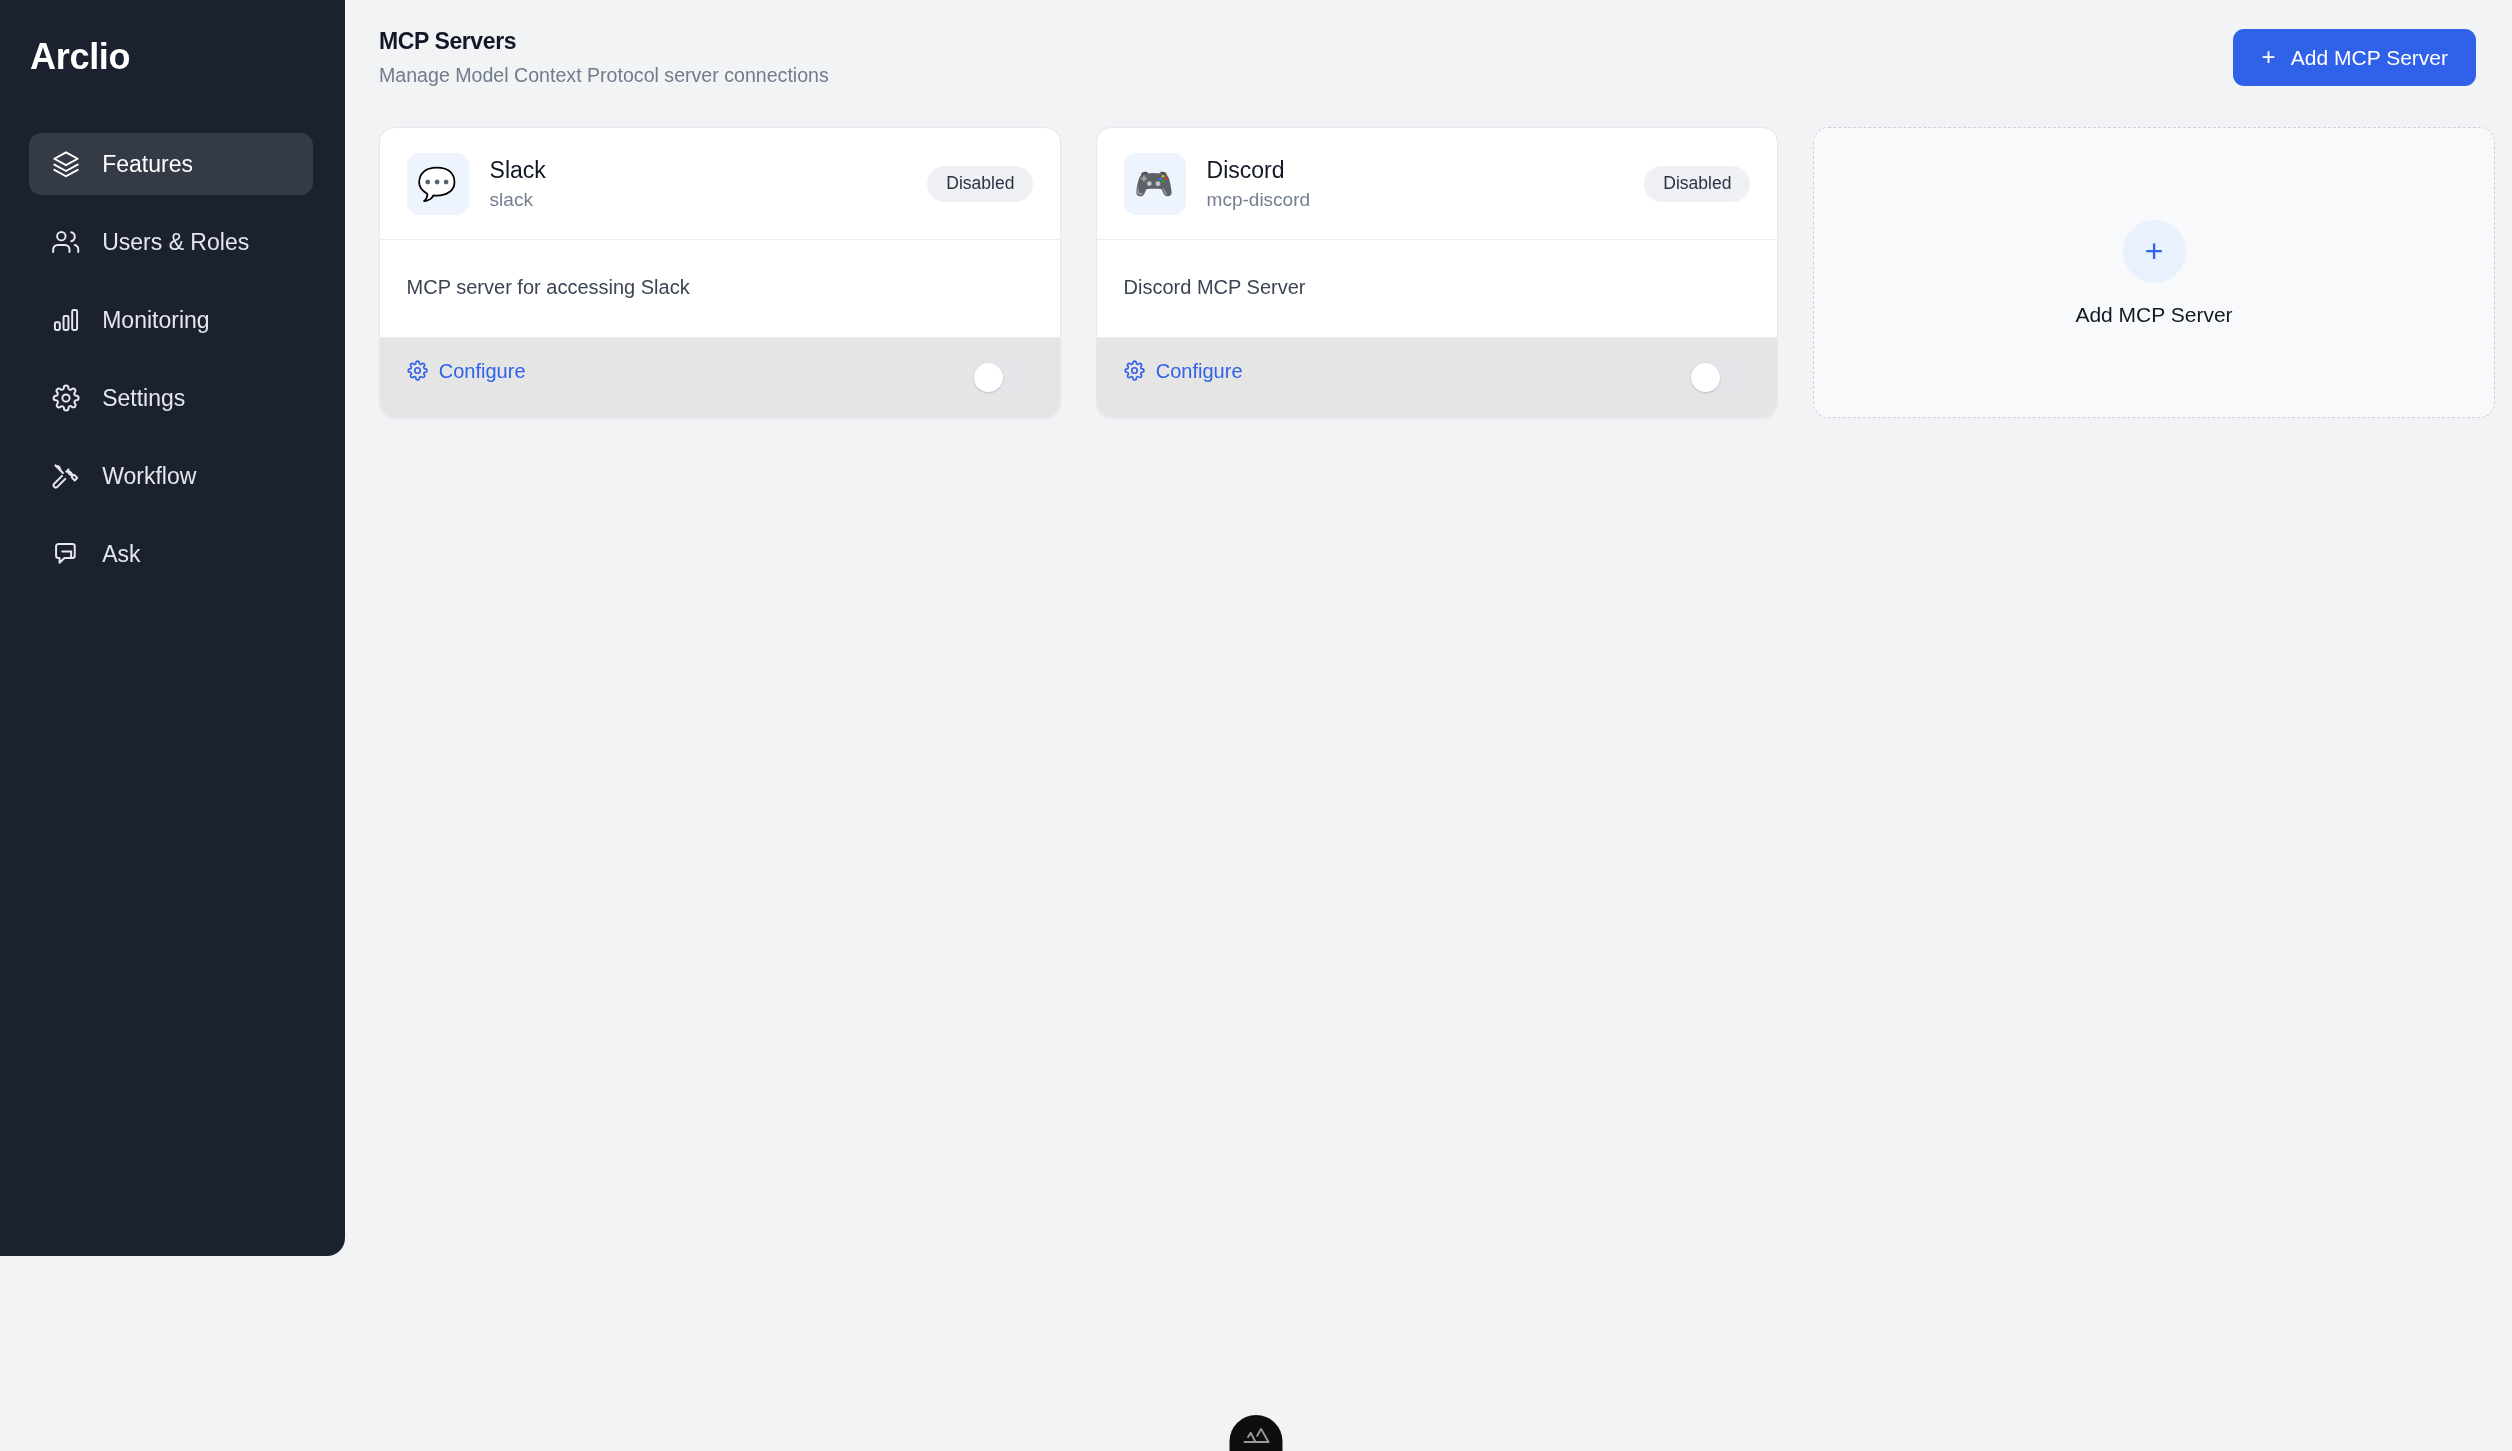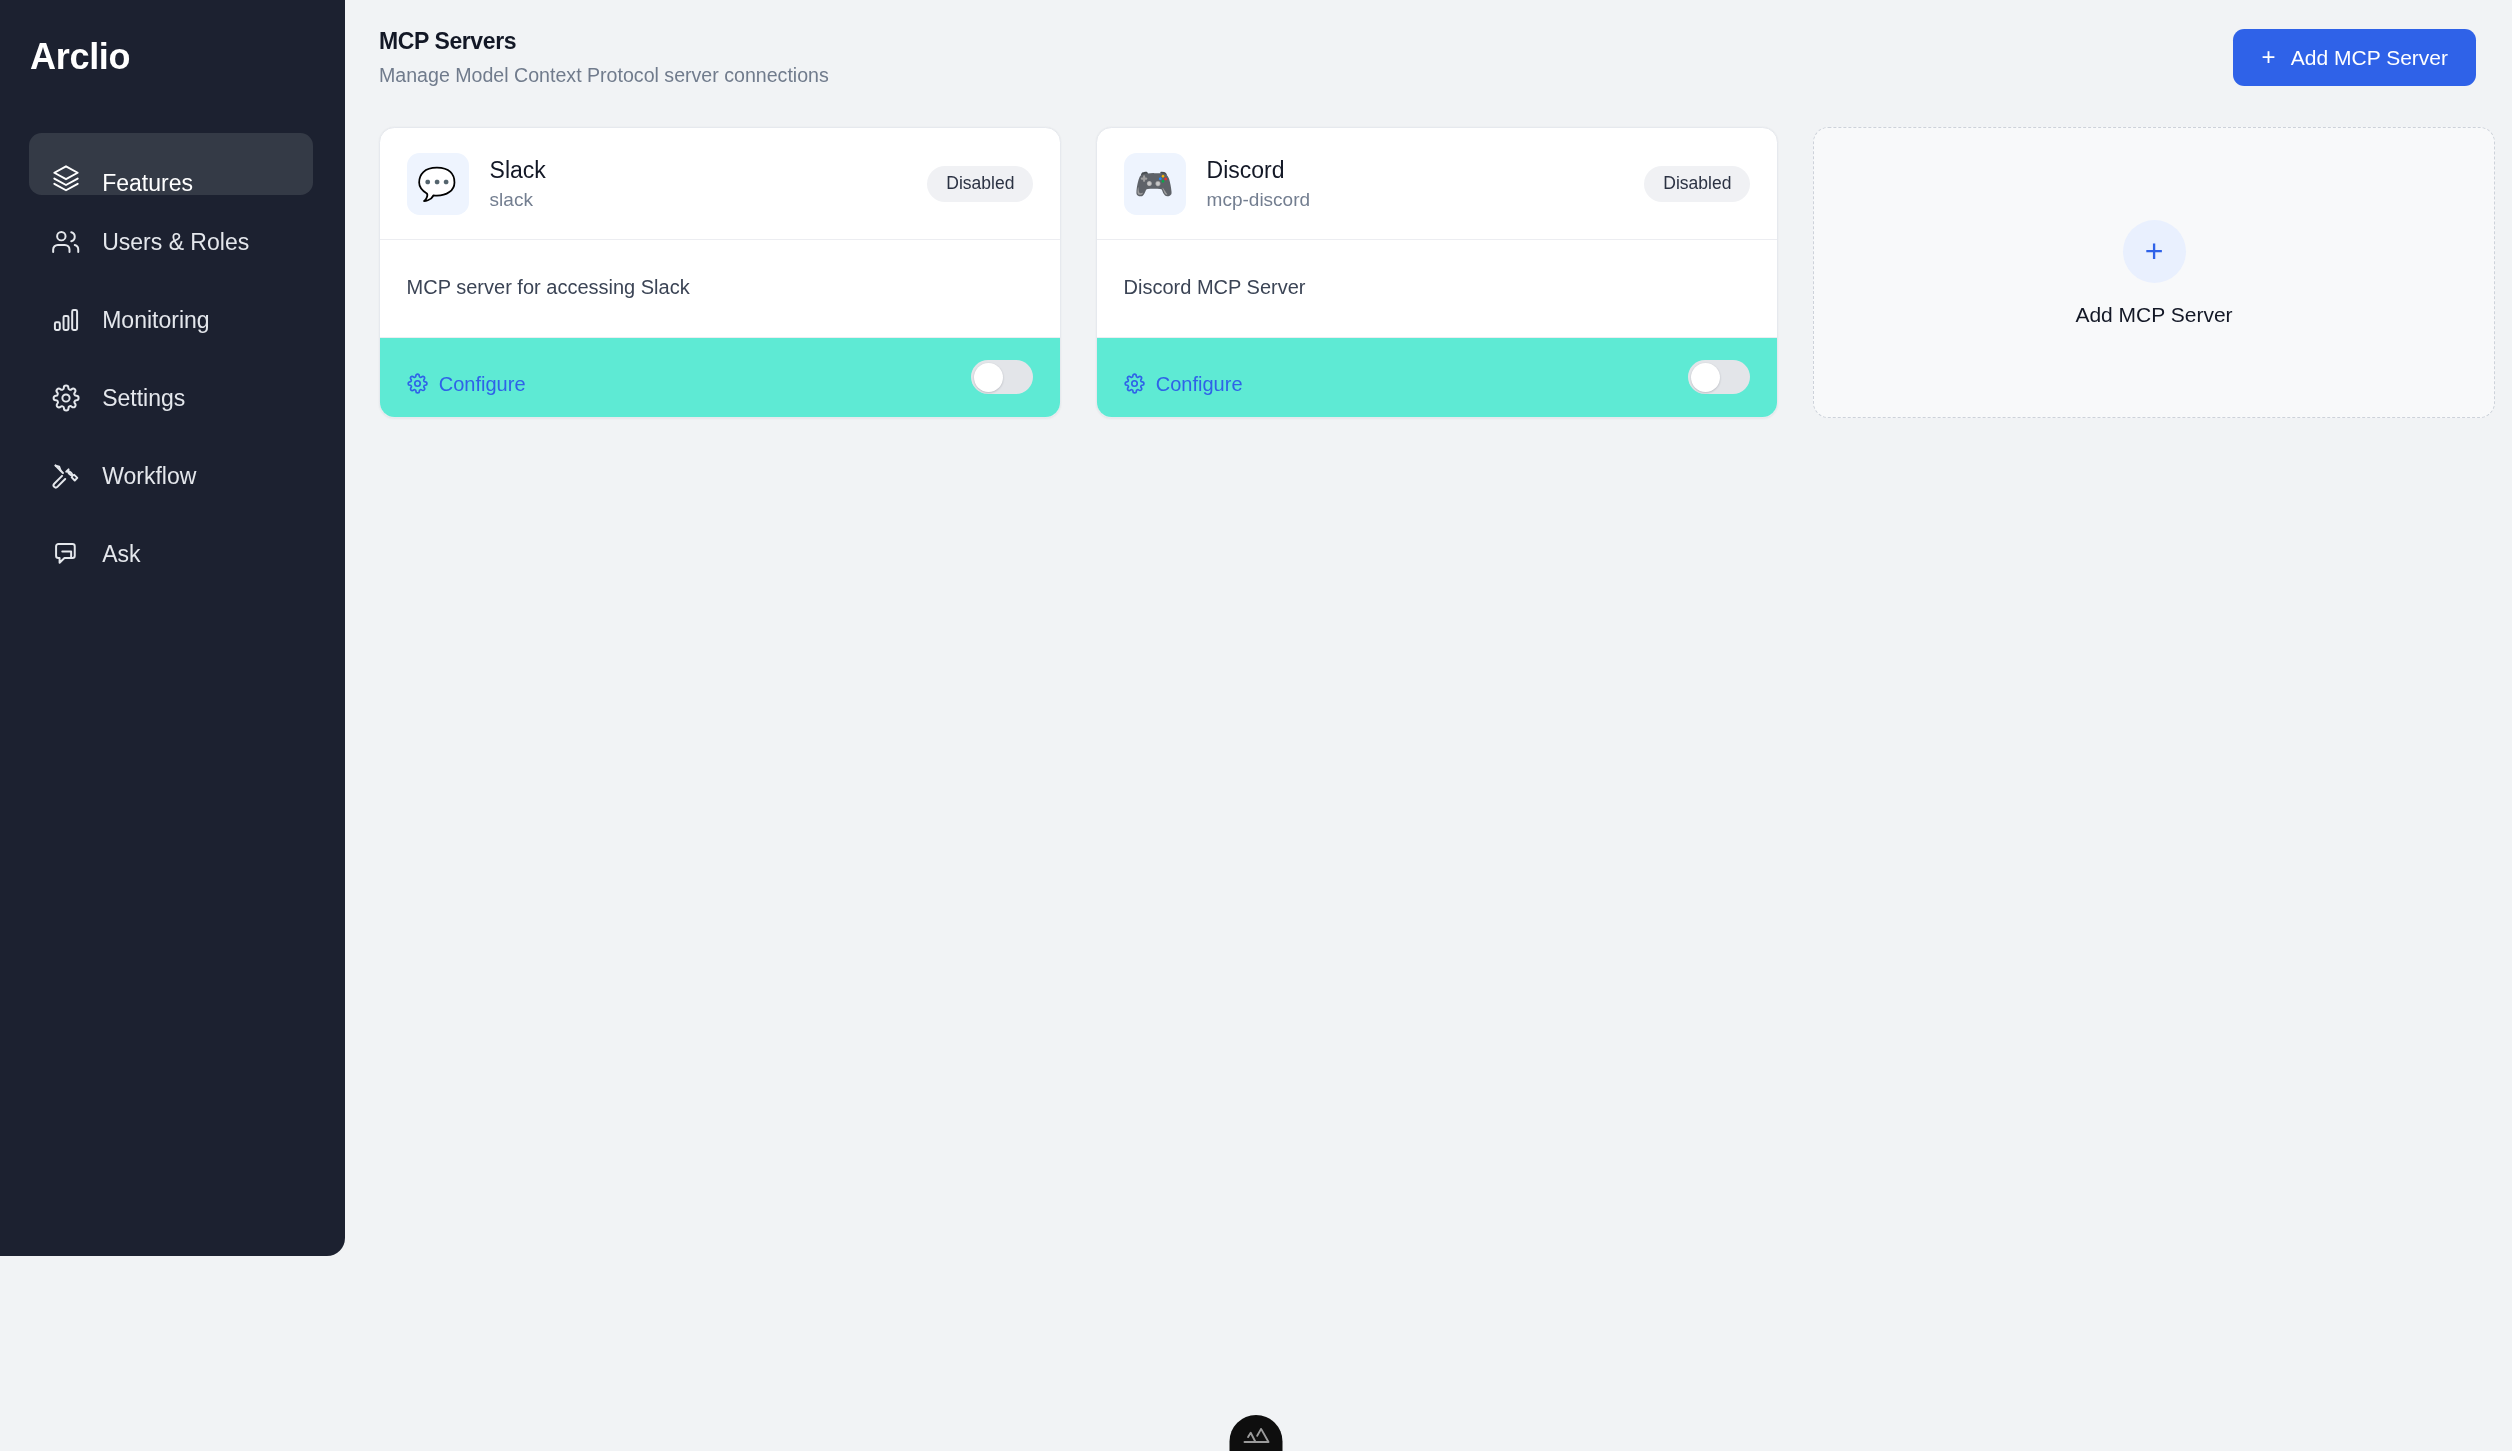--- a/index.html
+++ b/index.html
@@ -53,21 +53,20 @@
     border-radius: 12.6px;
     padding-left: 19.6px;
     margin-bottom: 16px;
     cursor: pointer;
     color: #e4e7ec;
   }
 
   .nav-item.active {
     background: #343a46;
     color: #ffffff;
-    align-items: flex-end;
   }
 
   .nav-icon {
     width: 34px;
     height: 34px;
     flex: 0 0 34px;
     display: flex;
     align-items: center;
     justify-content: center;
   }
@@ -225,23 +224,23 @@
     border-bottom: 0.7px solid #ecedf1;
   }
 
   .card-desc {
     font-size: 20px;
     color: #3b4455;
     line-height: 1.35;
   }
 
   .card-footer {
-    background: #5eead4;
-    display: flex;
-    align-items: flex-end;
+    background: #e5e5e5;
+    display: flex;
+    align-items: flex-start;
     justify-content: space-between;
     padding: 22.4px 26.6px;
   }
 
   .configure-link {
     display: inline-flex;
     align-items: center;
     gap: 11.2px;
     color: #2f62e8;
     font-size: 20px;

